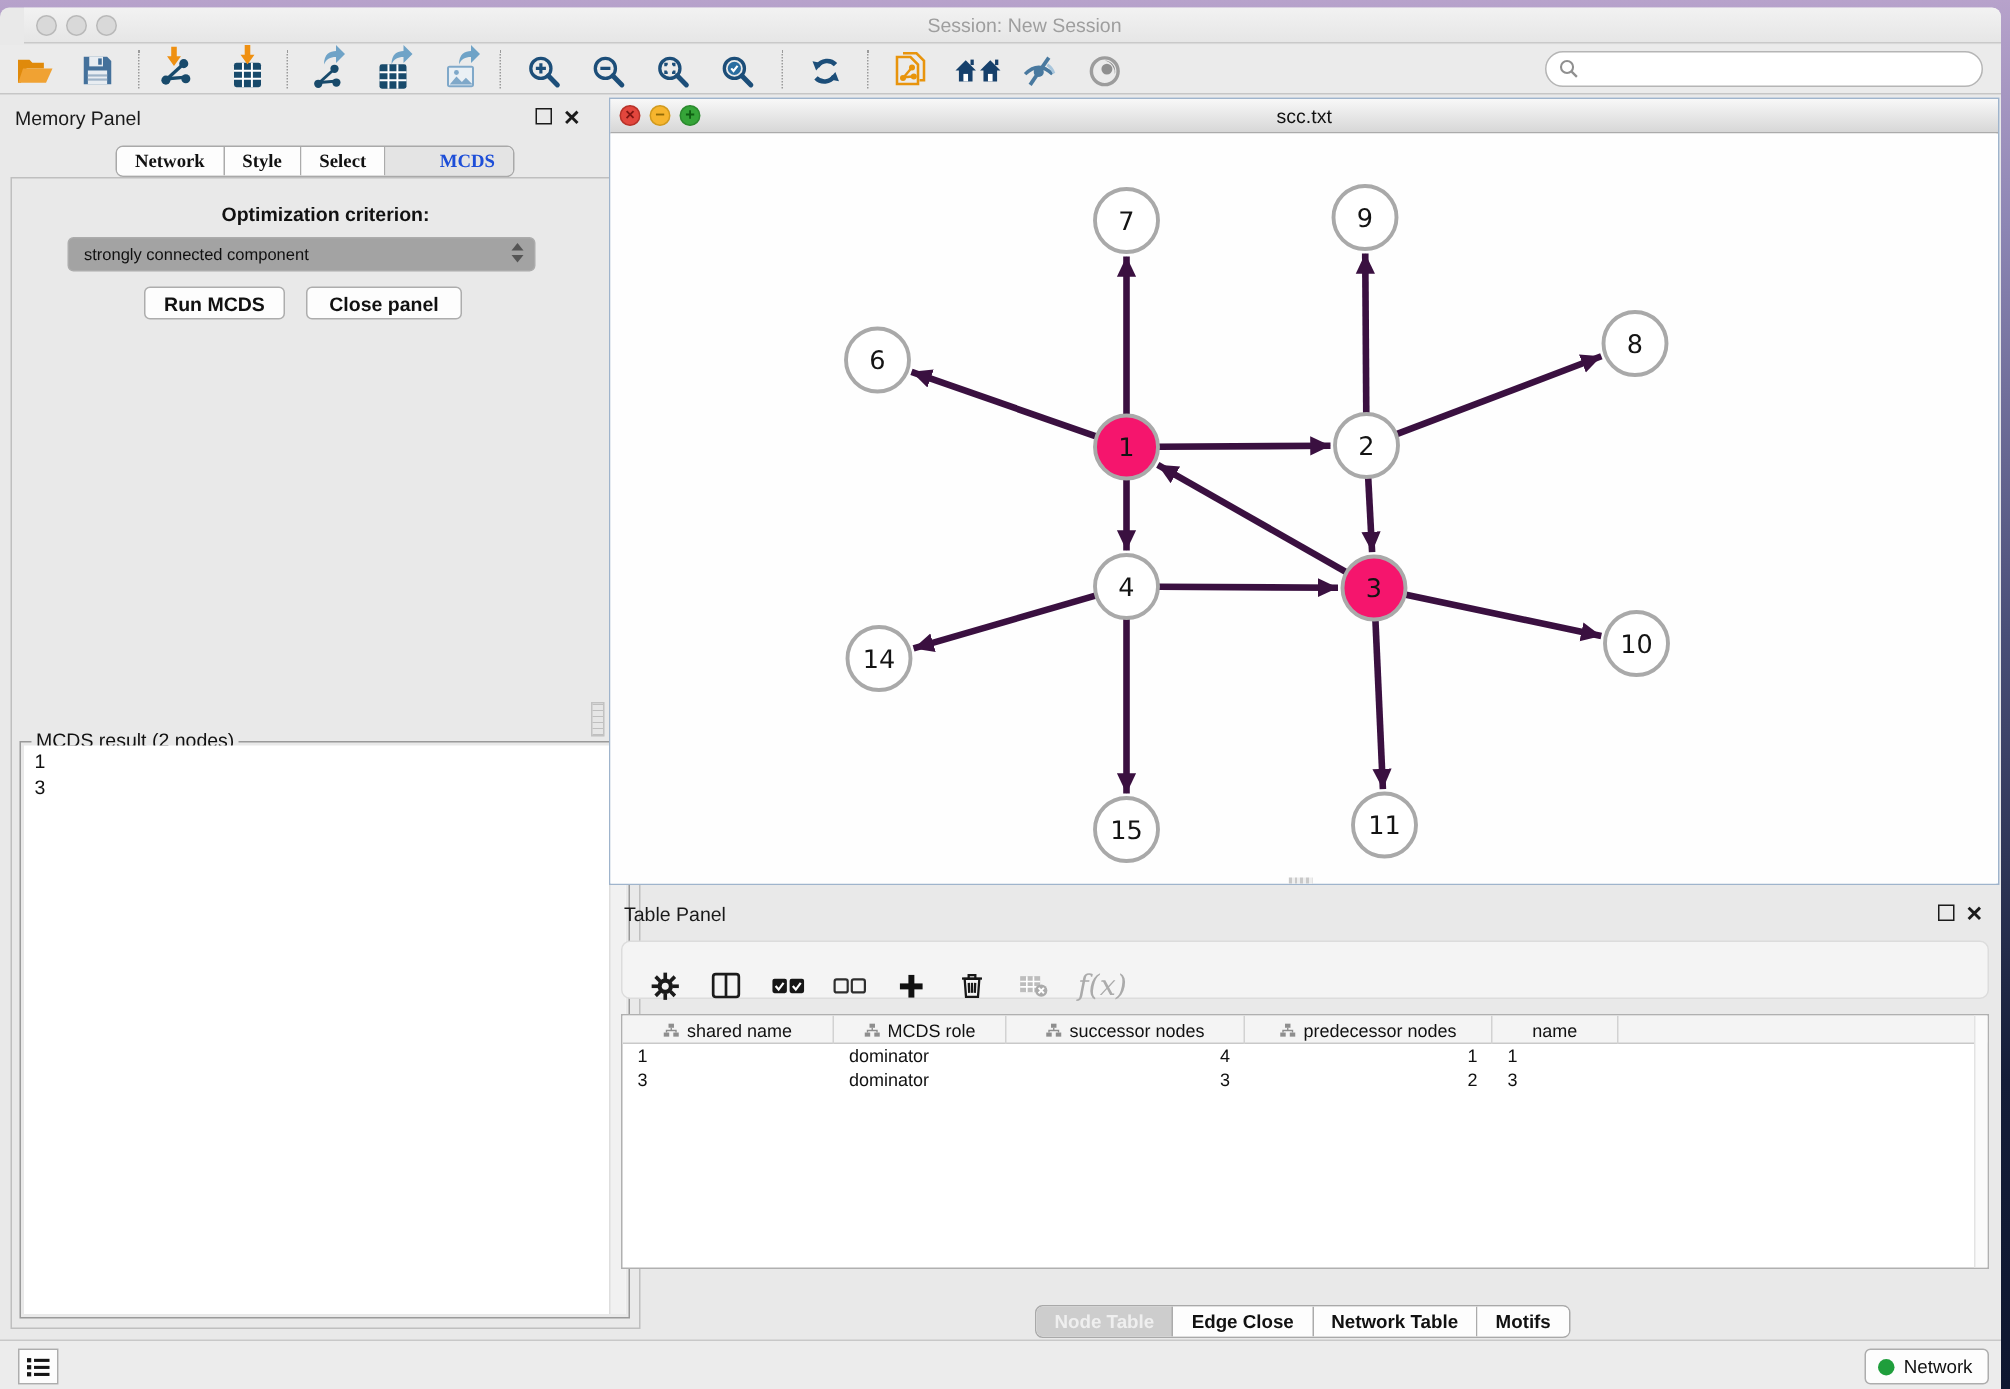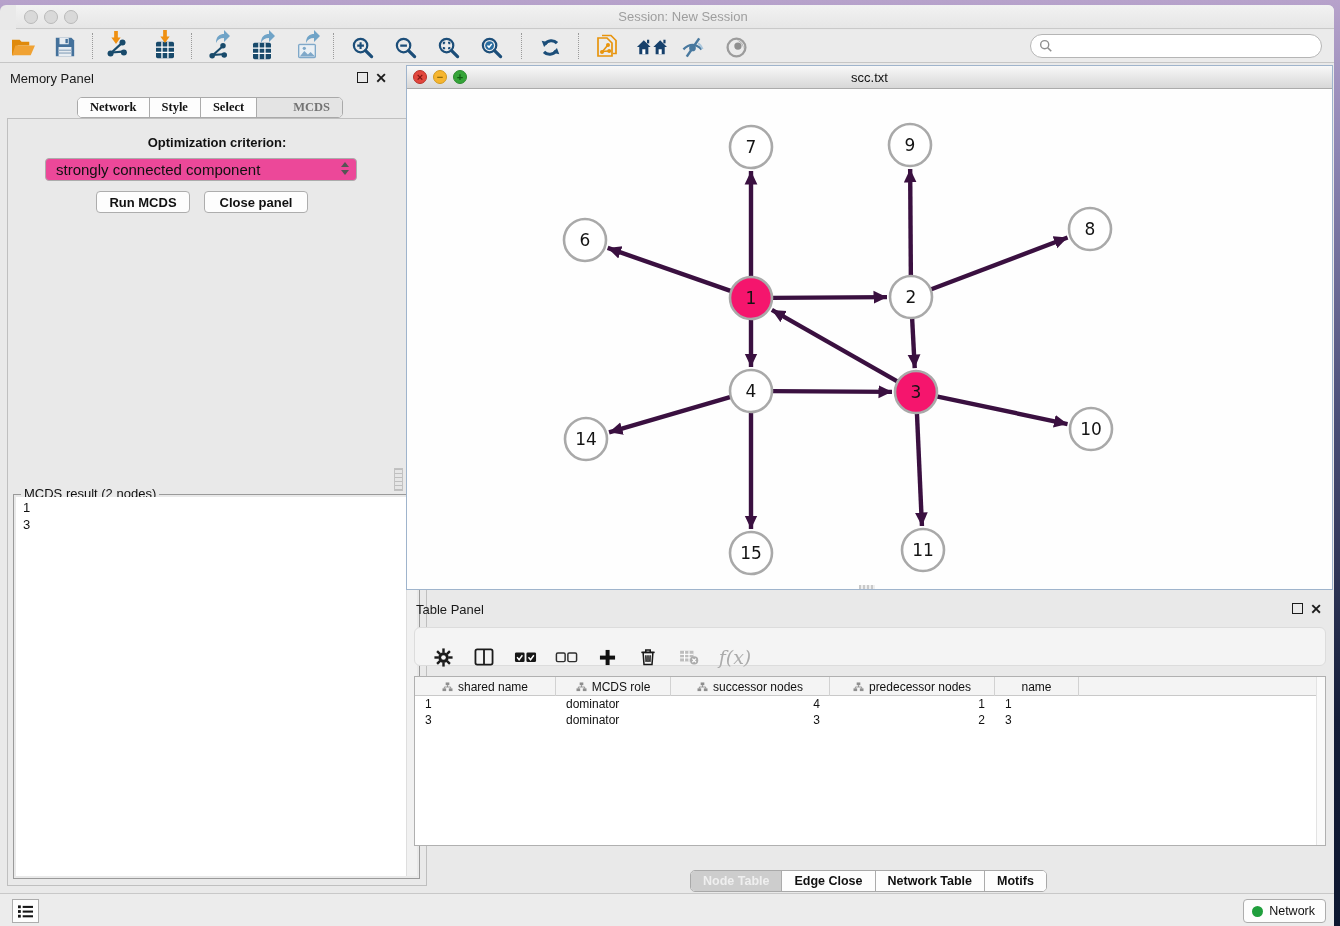--- a/index.html
+++ b/index.html
@@ -32,29 +32,29 @@
   
   .cpanel { position:absolute; left:0; top:58px; width:401px; height:830px; }
   .panel-head { position:absolute; top:8px; left:10px; font-size:13px; color:#1A1A1A; }
   .mini-float { position:absolute; width:11px; height:11px; border:1.6px solid #1b1b1b; background:transparent; }
   .mini-close { position:absolute; font-size:14px; font-weight:bold; color:#1b1b1b; line-height:11px; }
   .tabbar { position:absolute; display:flex; height:21px; border:1px solid #A9A9A9;
     border-radius:5px; overflow:hidden; background:#fff;font-family:Liberation Serif, serif; }
   .tab { display:flex; align-items:center; justify-content:center; font-size:12.5px;
     font-weight:bold; color:#111; background:#FDFDFD; border-right:1px solid #ABABAB; padding:0 12px; }
   .tab:last-child { border-right:none; }
-  .tab.disabled-sel { background:#E4E4E4; color:#737373;padding-left:36px; }
+  .tab.disabled-sel { background:#E4E4E4; color:#1d4ed8;padding-left:36px; }
   .cp-tabs { left:77px; top:34px; }
   .cp-body { position:absolute; left:7px; top:55px; width:420px; height:768px;
     background:#E9E9E9; border:1px solid #BFBFBF; }
   .opt-label { position:absolute; top:16px; width:100%; text-align:center;
     font-size:13px; font-weight:bold; color:#111; }
   .dropdown { position:absolute; left:37px; top:39px; width:312px; height:23px;
-    background:#ec4899; border:1px solid #ACACAC; border-radius:4px;
-    display:flex; align-items:center; font-size:15px; color:#111; padding-left:10px; }
+    background:#a3a3a3; border:1px solid #ACACAC; border-radius:4px;
+    display:flex; align-items:center; font-size:11px; color:#111; padding-left:10px; }
   .dd-arrows { position:absolute; right:7px; top:3px; display:flex; flex-direction:column; gap:3px; }
   .dd-up { width:0; height:0; border-left:4px solid transparent; border-right:4px solid transparent; border-bottom:5px solid #555; }
   .dd-dn { width:0; height:0; border-left:4px solid transparent; border-right:4px solid transparent; border-top:5px solid #555; }
   .btn { position:absolute; height:22px; background:#FDFDFD; border:1px solid #ADADAD;
     border-radius:4px; font-size:13px; font-weight:bold; color:#111;
     display:flex; align-items:center; justify-content:center; }
   .run-btn { left:88px; top:72px; width:94px; }
   .close-btn { left:196px; top:72px; width:104px; }
   .result-box { position:absolute; left:5px; top:375px; right:6px; bottom:6px;
     border:1px solid #9A9A9A; }

